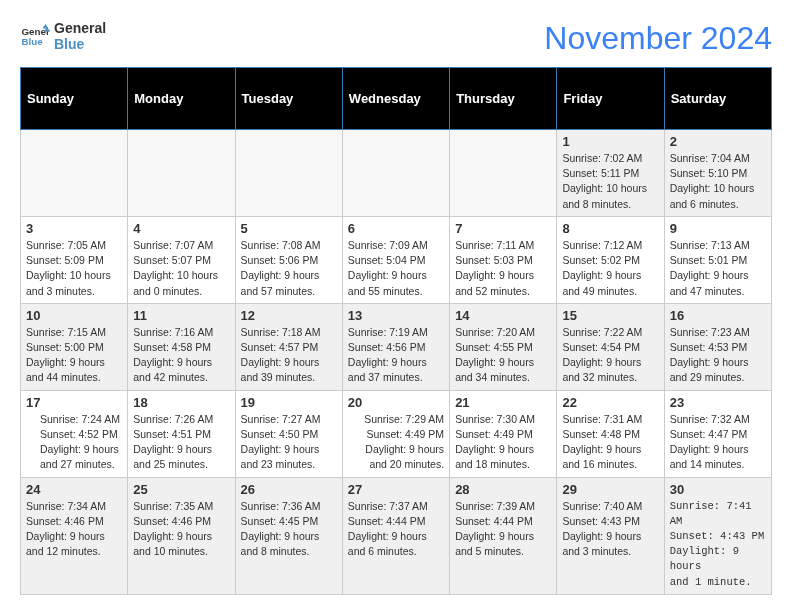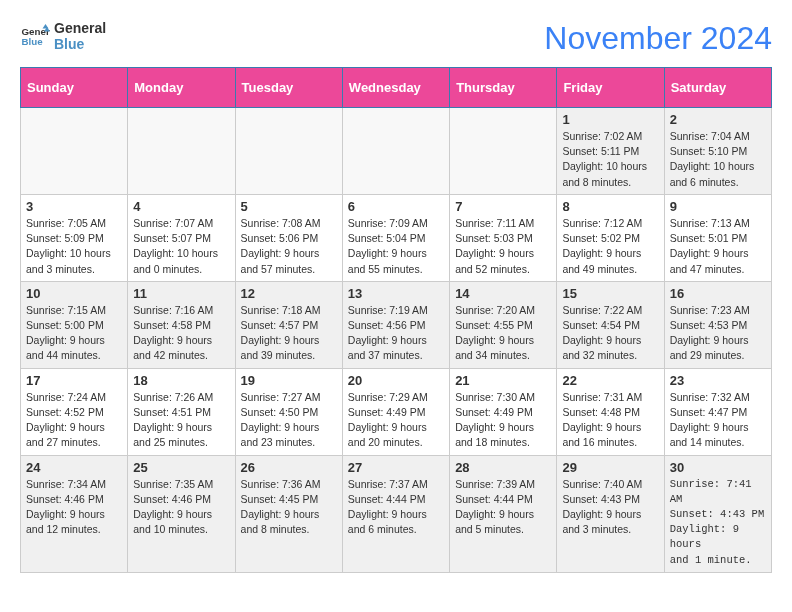--- a/index.html
+++ b/index.html
@@ -36,24 +36,24 @@
     .location {
       font-size: 16px;
       color: #555;
     }
     table {
       width: 100%;
       border-collapse: collapse;
       table-layout: fixed;
     }
     th {
-      background-color: #ec4899;
+      background-color: #000000;
       color: white;
       text-align: left;
-      padding: 12px 6px;
+      padding: 23px 6px;
       font-size: 13px;
       font-weight: bold;
       border: 1px solid #3a7ab0;
       margin-top: 24px;
     }
     td {
       border: 1px solid #ccc;
       vertical-align: top;
       padding: 4px 5px;
       height: 80px;
@@ -230,42 +230,42 @@
           <span class="day-num">16</span>
           <div class="day-info" style="white-space: pre-line;">Sunrise: 7:23 AM
 Sunset: 4:53 PM
 Daylight: 9 hours
 and 29 minutes.</div>
         </td>
       </tr>
       <tr>
         <td>
           <span class="day-num">17</span>
-          <div class="day-info" style="white-space: pre-line;">Sunrise: 7:24 AM
+          <div class="day-info" style="white-space: pre-line; margin-left: 14px;">Sunrise: 7:24 AM
 Sunset: 4:52 PM
 Daylight: 9 hours
 and 27 minutes.</div>
         </td>
         <td>
           <span class="day-num">18</span>
           <div class="day-info" style="white-space: pre-line;">Sunrise: 7:26 AM
 Sunset: 4:51 PM
 Daylight: 9 hours
 and 25 minutes.</div>
         </td>
         <td>
           <span class="day-num">19</span>
           <div class="day-info" style="white-space: pre-line;">Sunrise: 7:27 AM
 Sunset: 4:50 PM
 Daylight: 9 hours
 and 23 minutes.</div>
         </td>
         <td>
           <span class="day-num">20</span>
-          <div class="day-info" style="white-space: pre-line;">Sunrise: 7:29 AM
+          <div class="day-info" style="white-space: pre-line; text-align: right;">Sunrise: 7:29 AM
 Sunset: 4:49 PM
 Daylight: 9 hours
 and 20 minutes.</div>
         </td>
         <td>
           <span class="day-num">21</span>
           <div class="day-info" style="white-space: pre-line;">Sunrise: 7:30 AM
 Sunset: 4:49 PM
 Daylight: 9 hours
 and 18 minutes.</div>

